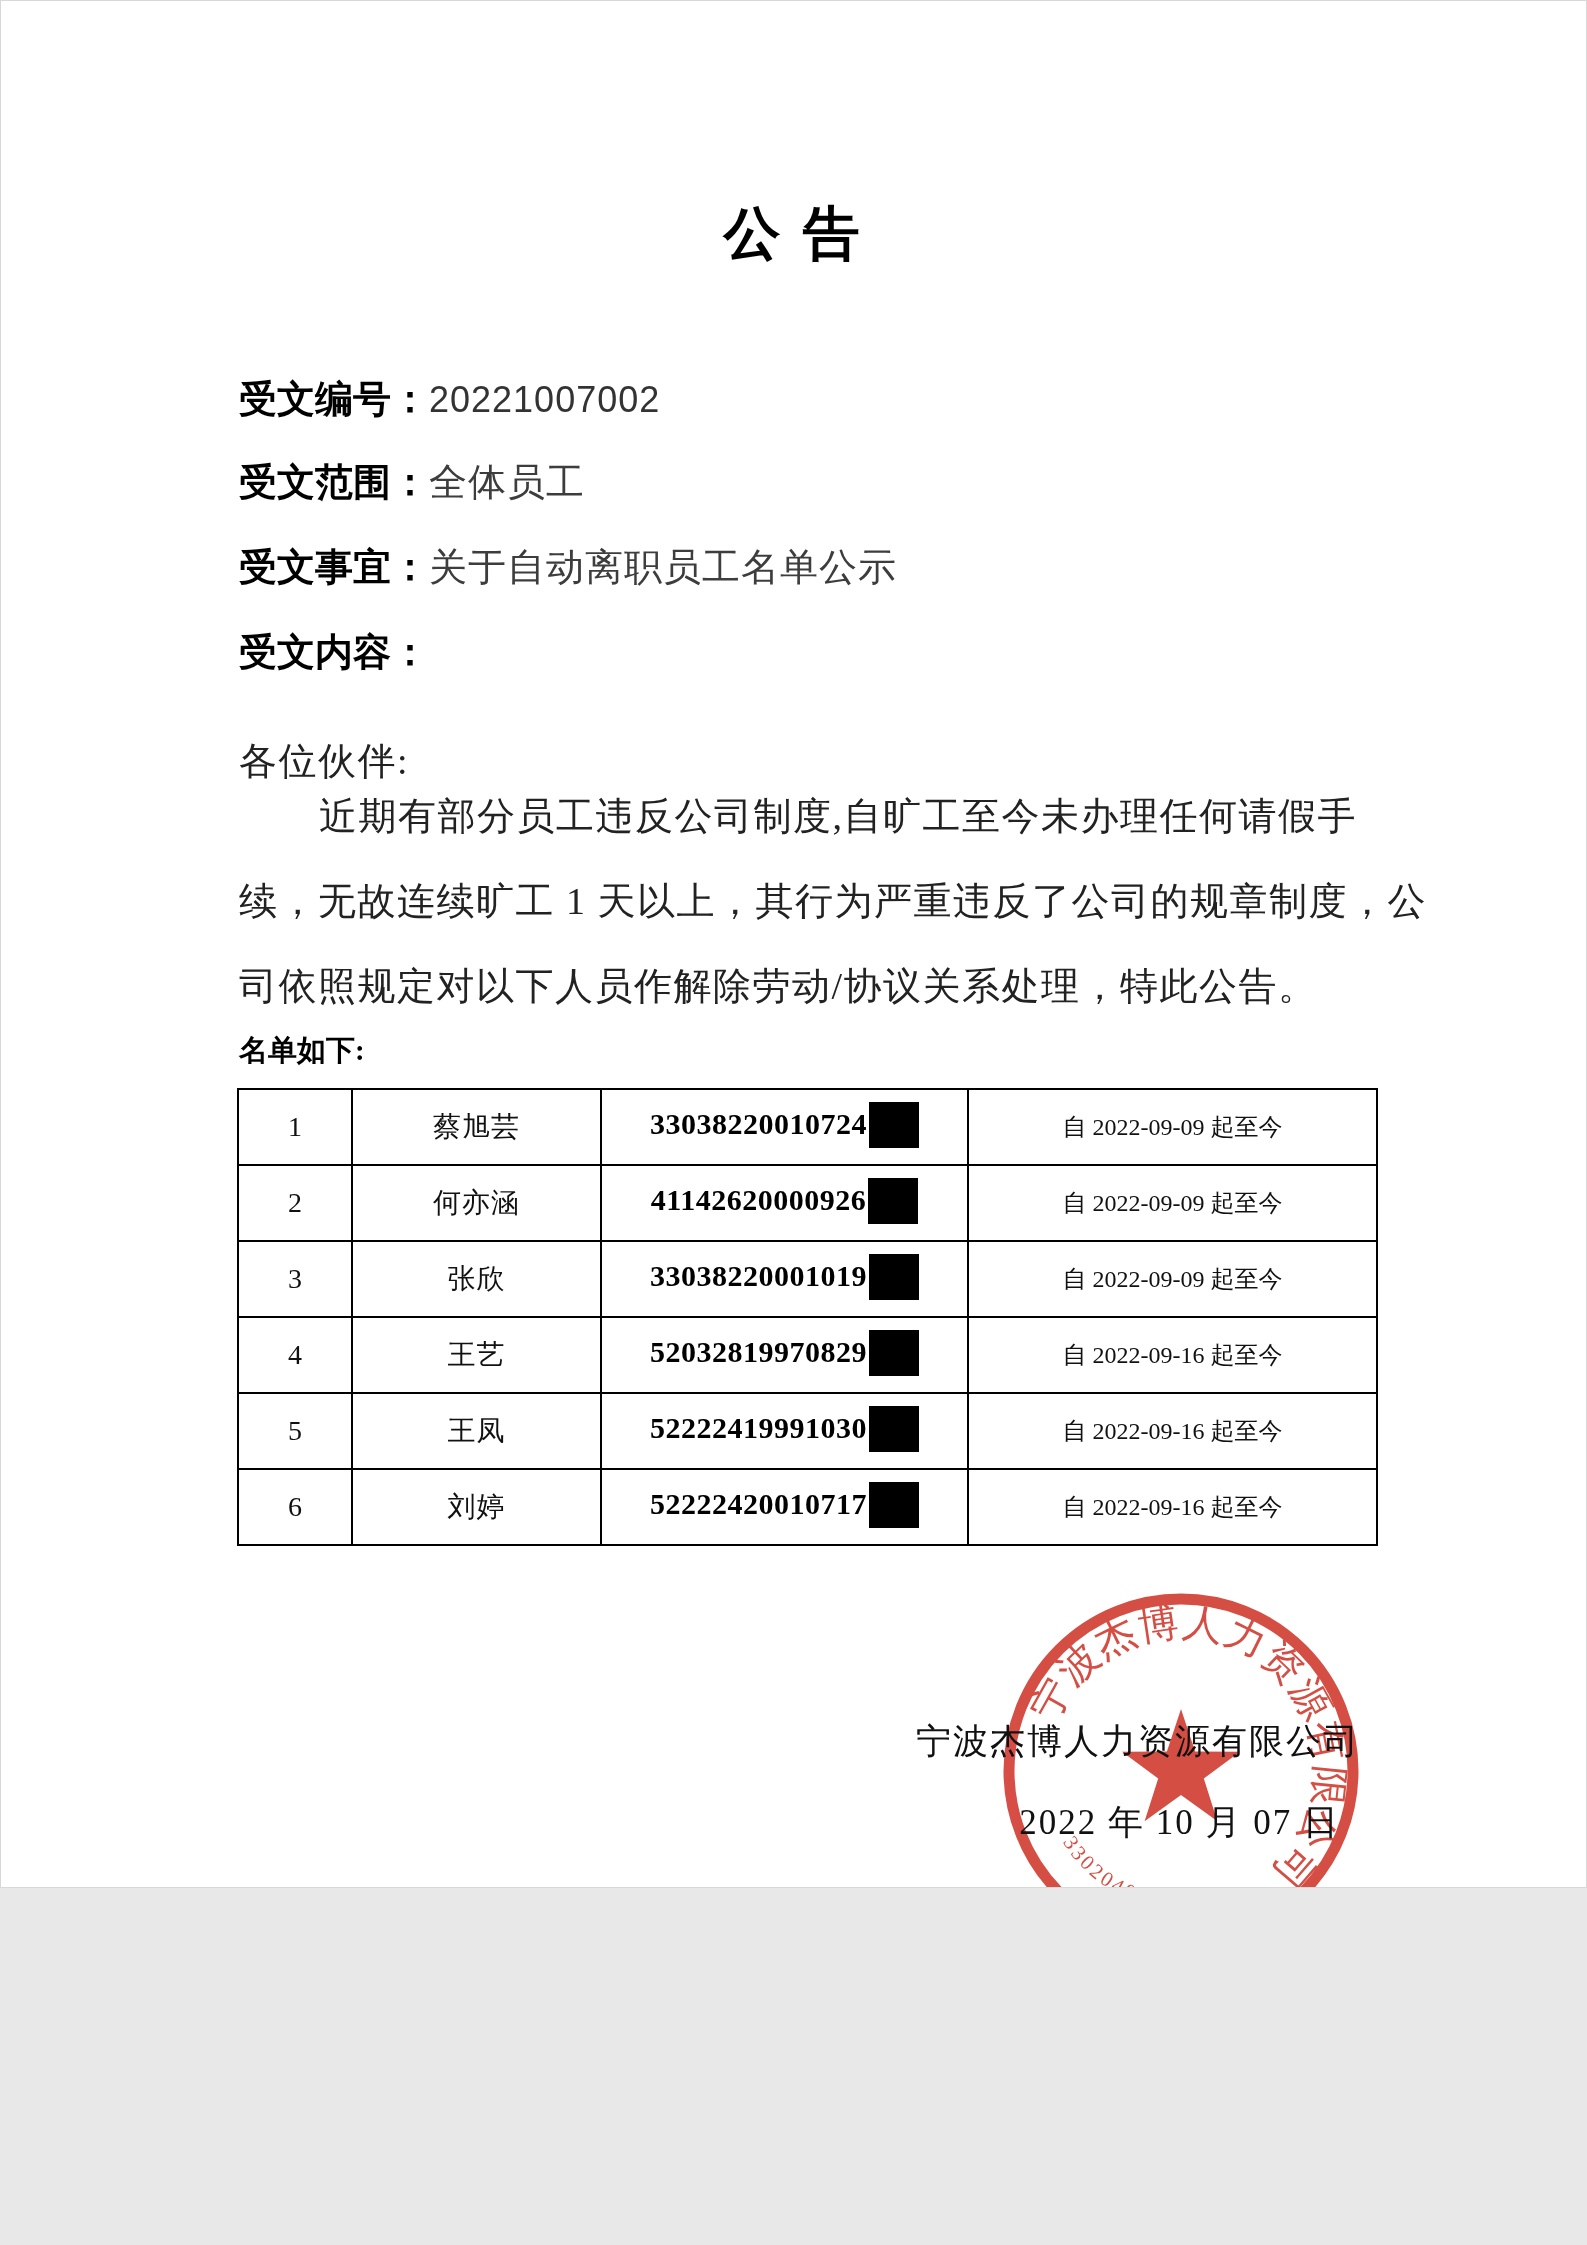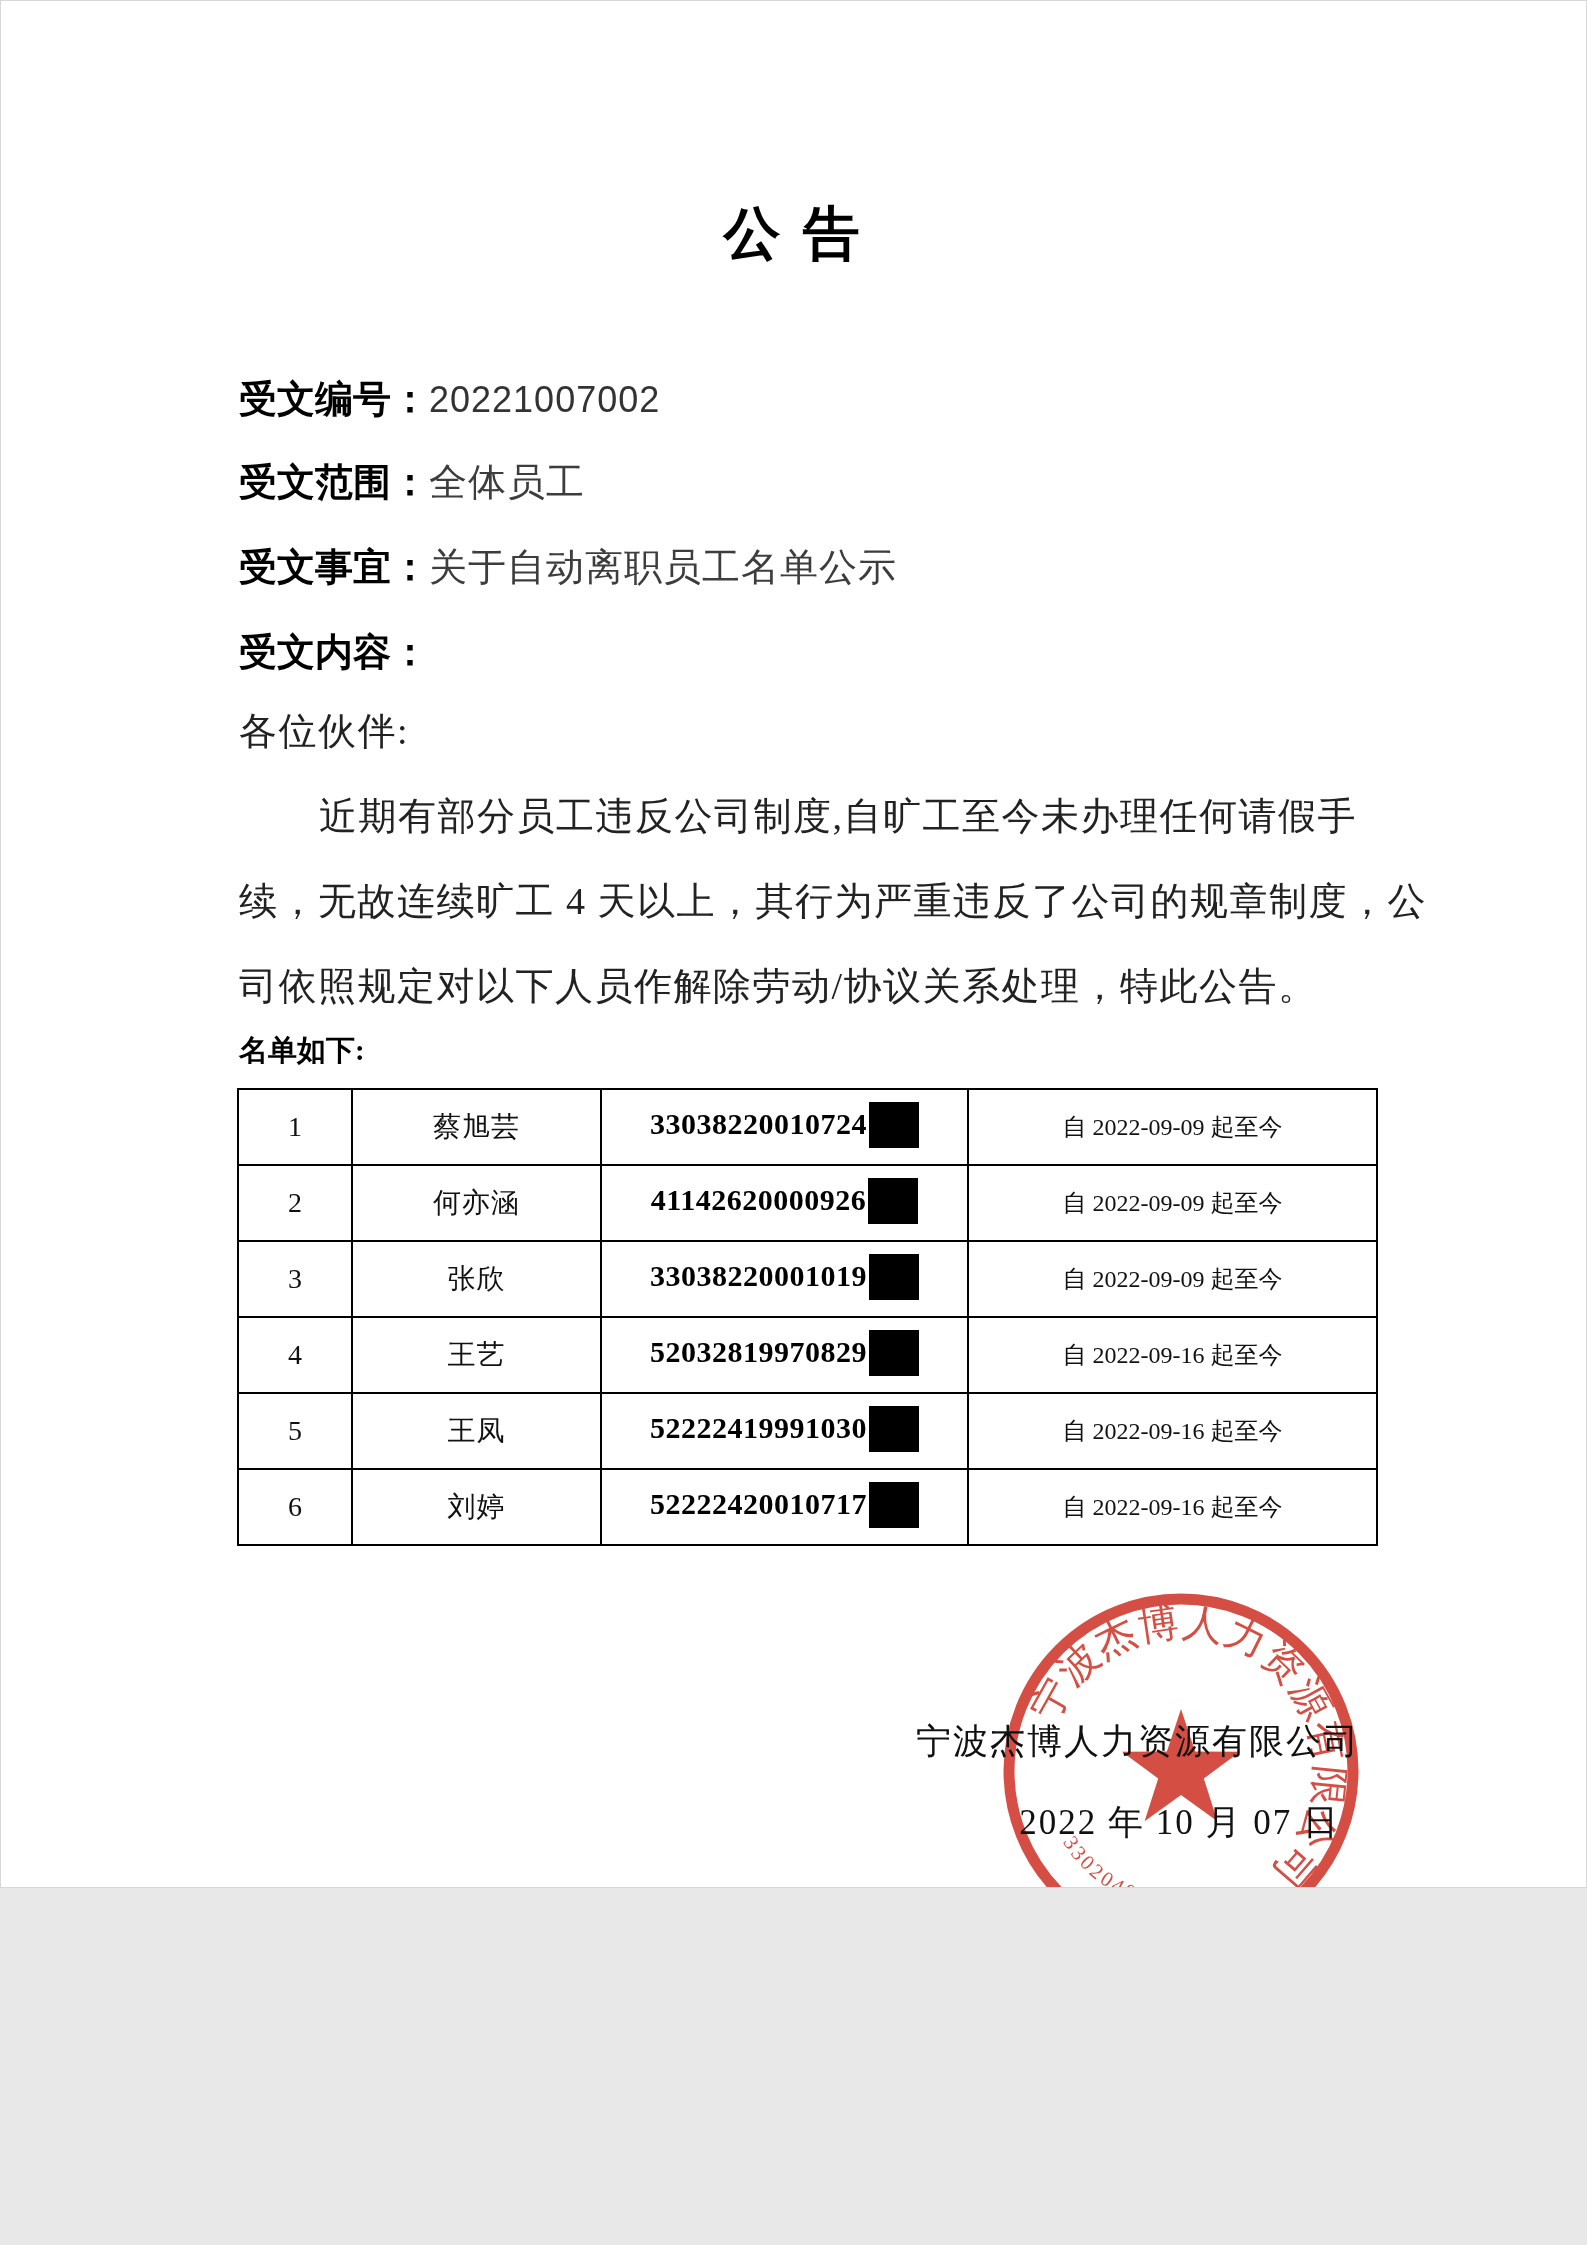--- a/index.html
+++ b/index.html
@@ -74,23 +74,23 @@
   <div class="fline" style="top:457px;">
     <span class="lbl">受文范围：</span><span class="val">全体员工</span>
   </div>
   <div class="fline" style="top:542px;">
     <span class="lbl">受文事宜：</span><span class="val">关于自动离职员工名单公示</span>
   </div>
   <div class="fline" style="top:627px;">
     <span class="lbl">受文内容：</span><span class="val"></span>
   </div>
 
-  <div class="bodyline" style="top:706px;">各位伙伴:</div>
+  <div class="bodyline" style="top:736px;">各位伙伴:</div>
   <div class="bodyline indent" style="top:791px;">近期有部分员工违反公司制度,自旷工至今未办理任何请假手</div>
-  <div class="bodyline" style="top:876px;">续，无故连续旷工 4 天以上，其行为严重违反了公司的规章制度，公</div>
+  <div class="bodyline" style="top:876px;">续，无故连续旷工 1 天以上，其行为严重违反了公司的规章制度，公</div>
   <div class="bodyline" style="top:961px;">司依照规定对以下人员作解除劳动/协议关系处理，特此公告。</div>
 
   <div class="list-intro">名单如下:</div>
 
   <table class="roster">
     <colgroup>
       <col style="width:114px">
         <col style="width:249px">
         <col style="width:367px">
         <col style="width:409px">

